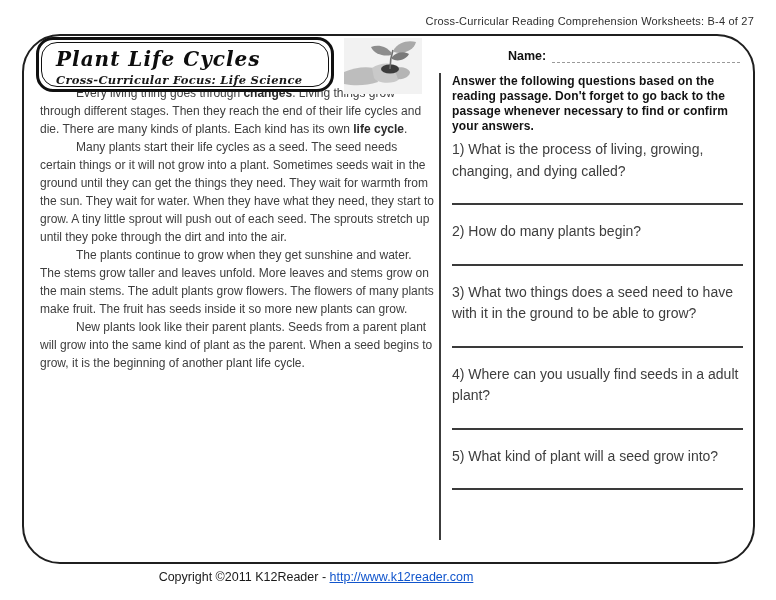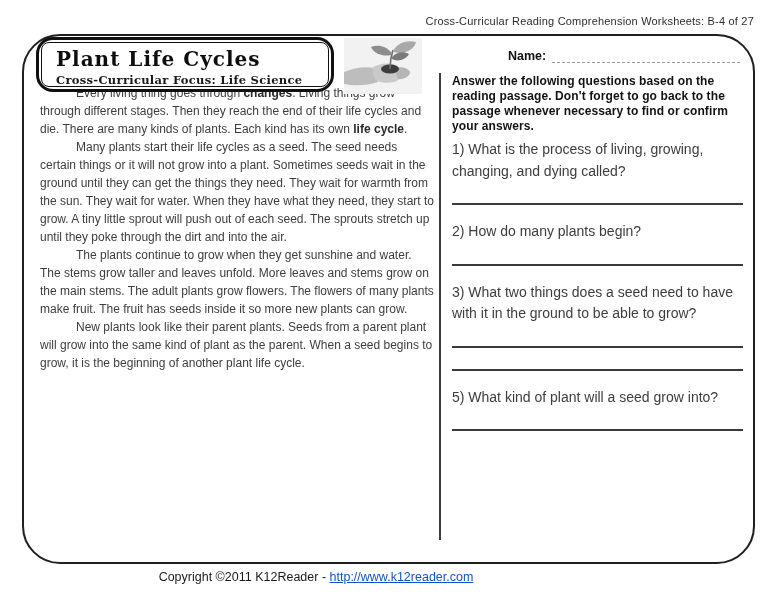--- a/index.html
+++ b/index.html
@@ -30,22 +30,23 @@
     width: 298px; height: 55px;
     background: #ffffff;
     border: 3px solid #101010;
     border-radius: 17px;
     padding: 2px;
     z-index: 3;
   }
   .title-box-inner {
     width: 100%; height: 100%;
     border: 1.5px solid #101010;
-    border-radius: 8px;
+    border-radius: 16px;
     padding: 4px 0 0 14px;
+    font-style: italic;
   }
   .title-text {
     font-size: 20px; font-weight: bold; color: #0d0d0d;
     letter-spacing: 1px;
     font-family: "DejaVu Serif", serif;
   }
   .subtitle-text {
     font-size: 11.5px; font-weight: bold; color: #1a1a1a;
     letter-spacing: 0.3px; margin-top: 2px;
     font-family: "DejaVu Serif", serif;
@@ -155,20 +156,21 @@
     </div>
     <div class="question">
       <div class="qtext">2) How do many plants begin?</div>
       <div class="answer-line"></div>
     </div>
     <div class="question">
       <div class="qtext">3) What two things does a seed need to have with it in the ground to be able to grow?</div>
       <div class="answer-line"></div>
     </div>
     <div class="question">
+      <div class="qtext">4) Where can you usually find seeds in a adult plant?</div>
       <div class="answer-line"></div>
     </div>
     <div class="question">
       <div class="qtext">5) What kind of plant will a seed grow into?</div>
       <div class="answer-line"></div>
     </div>
   </div>
 
 <div class="footer">
   <span>Copyright ©2011 K12Reader - </span><a href="#">http://www.k12reader.com</a>

